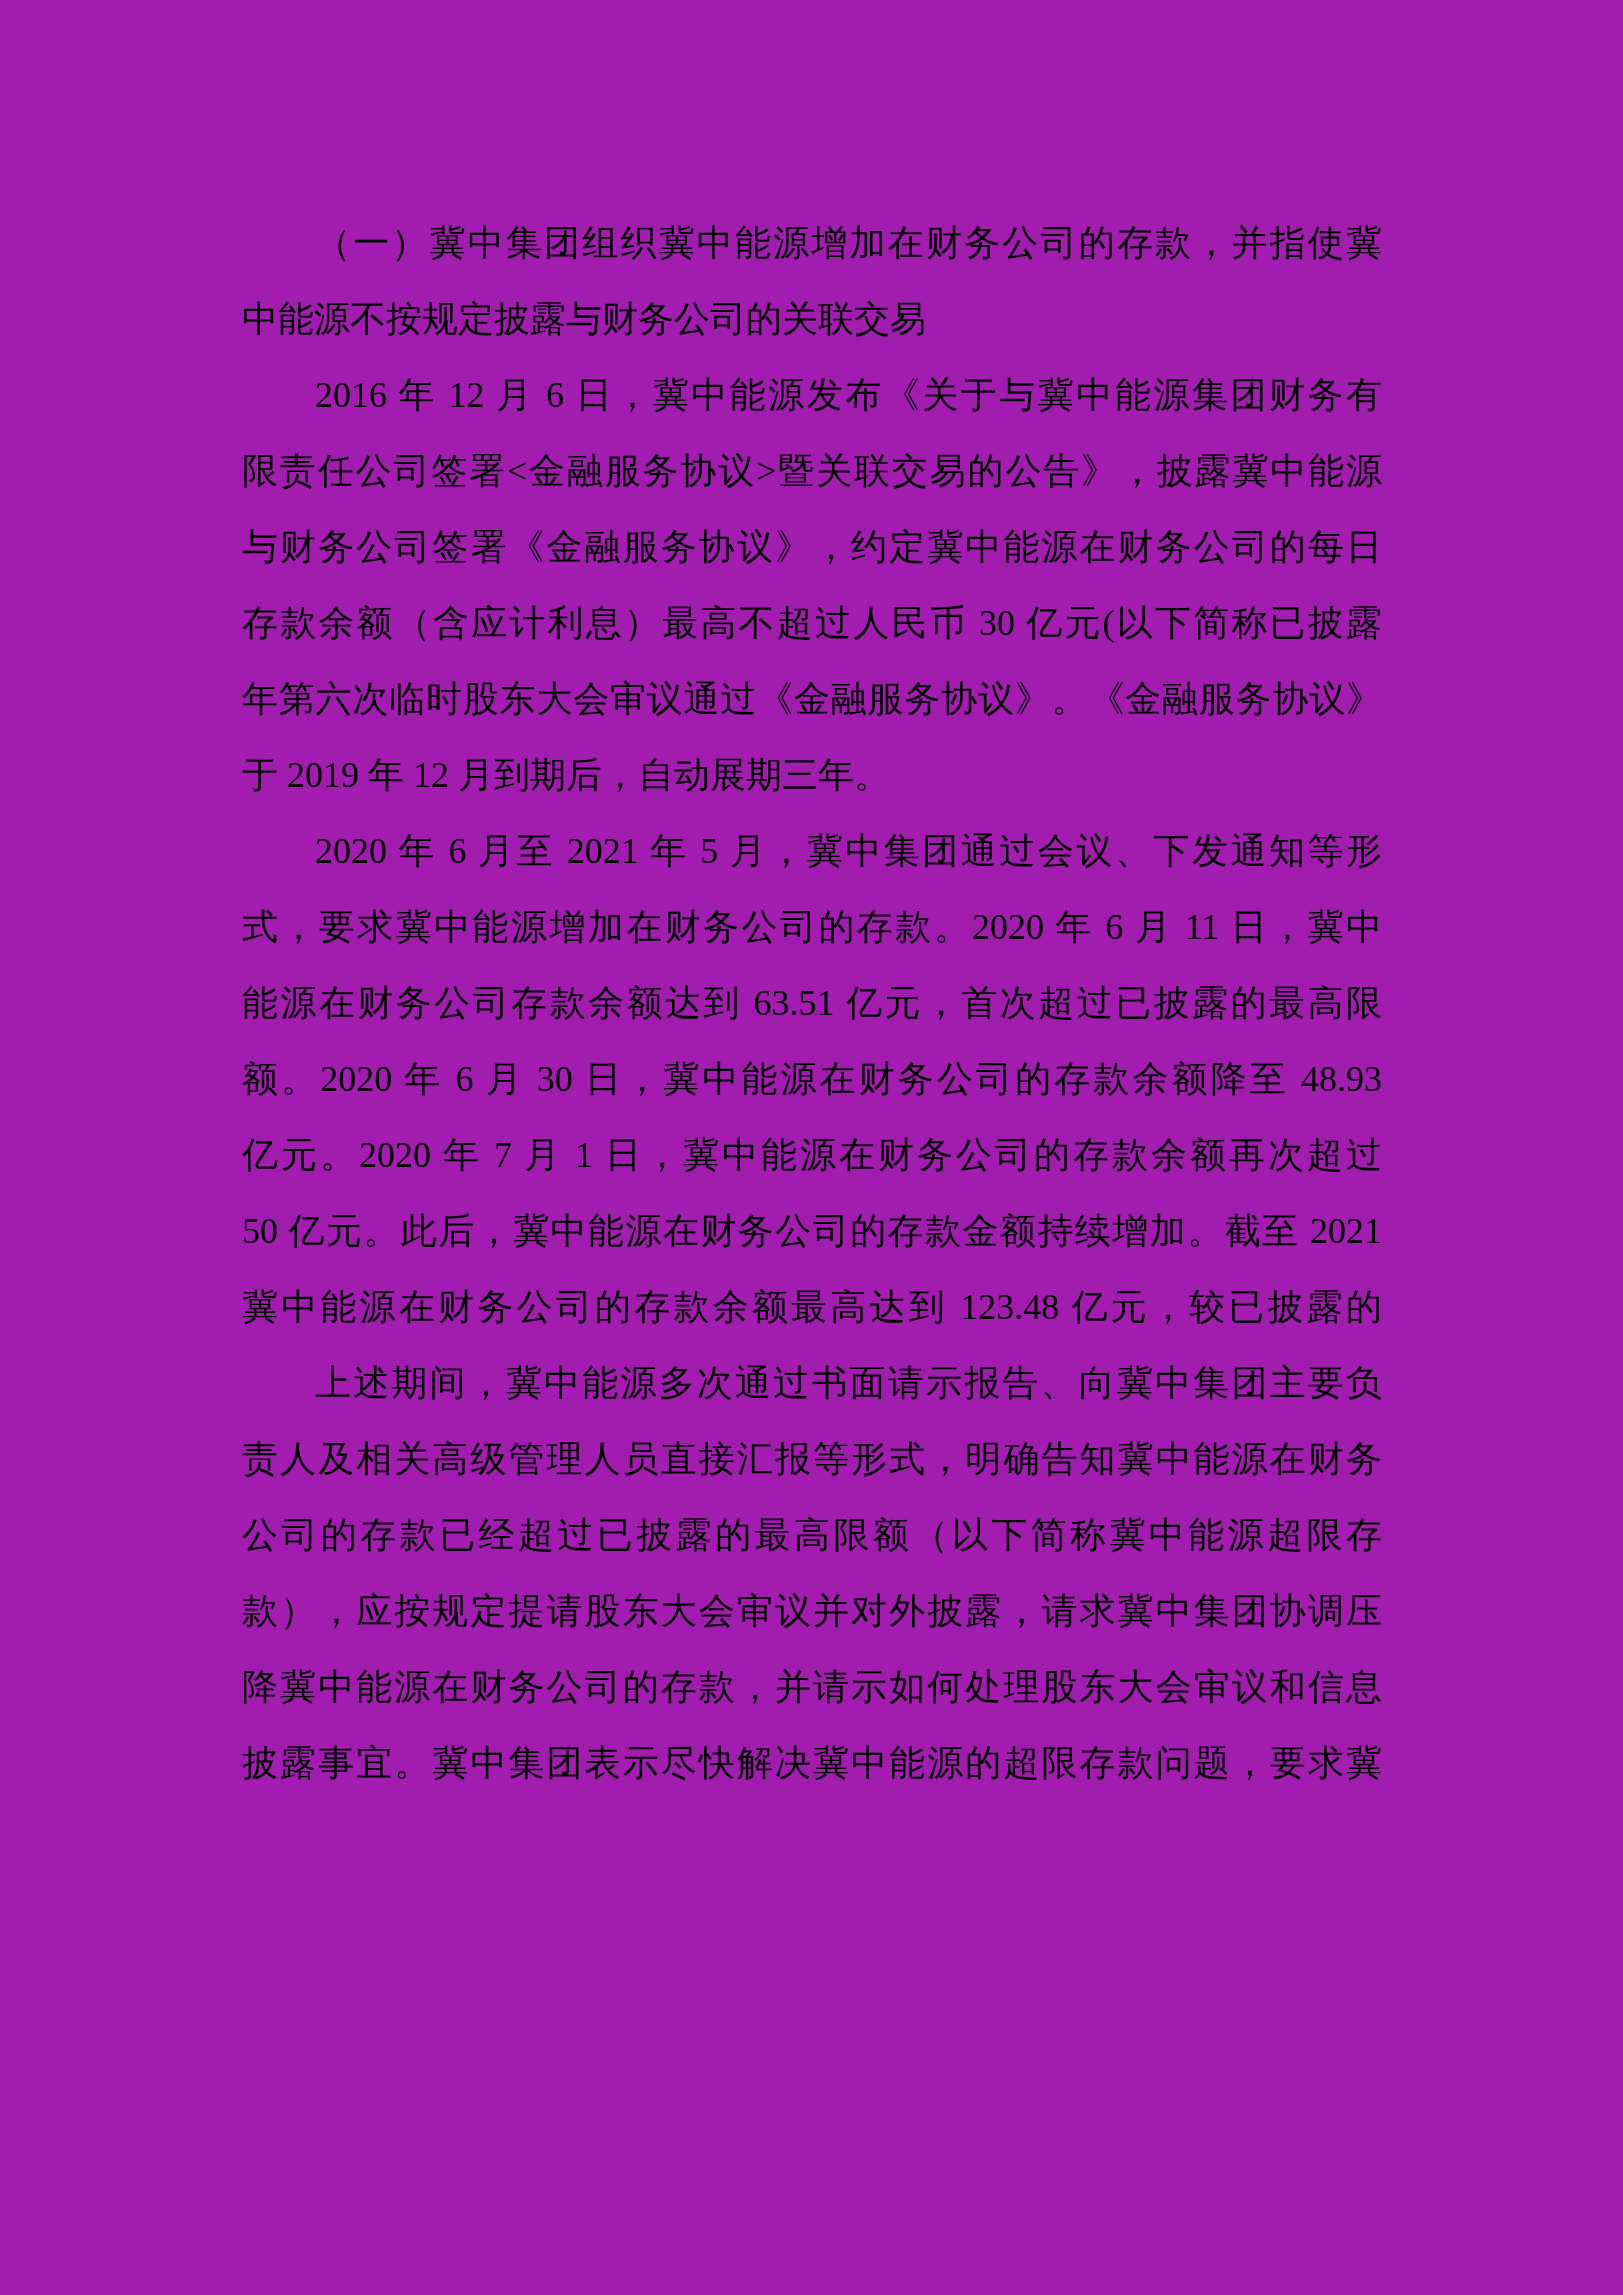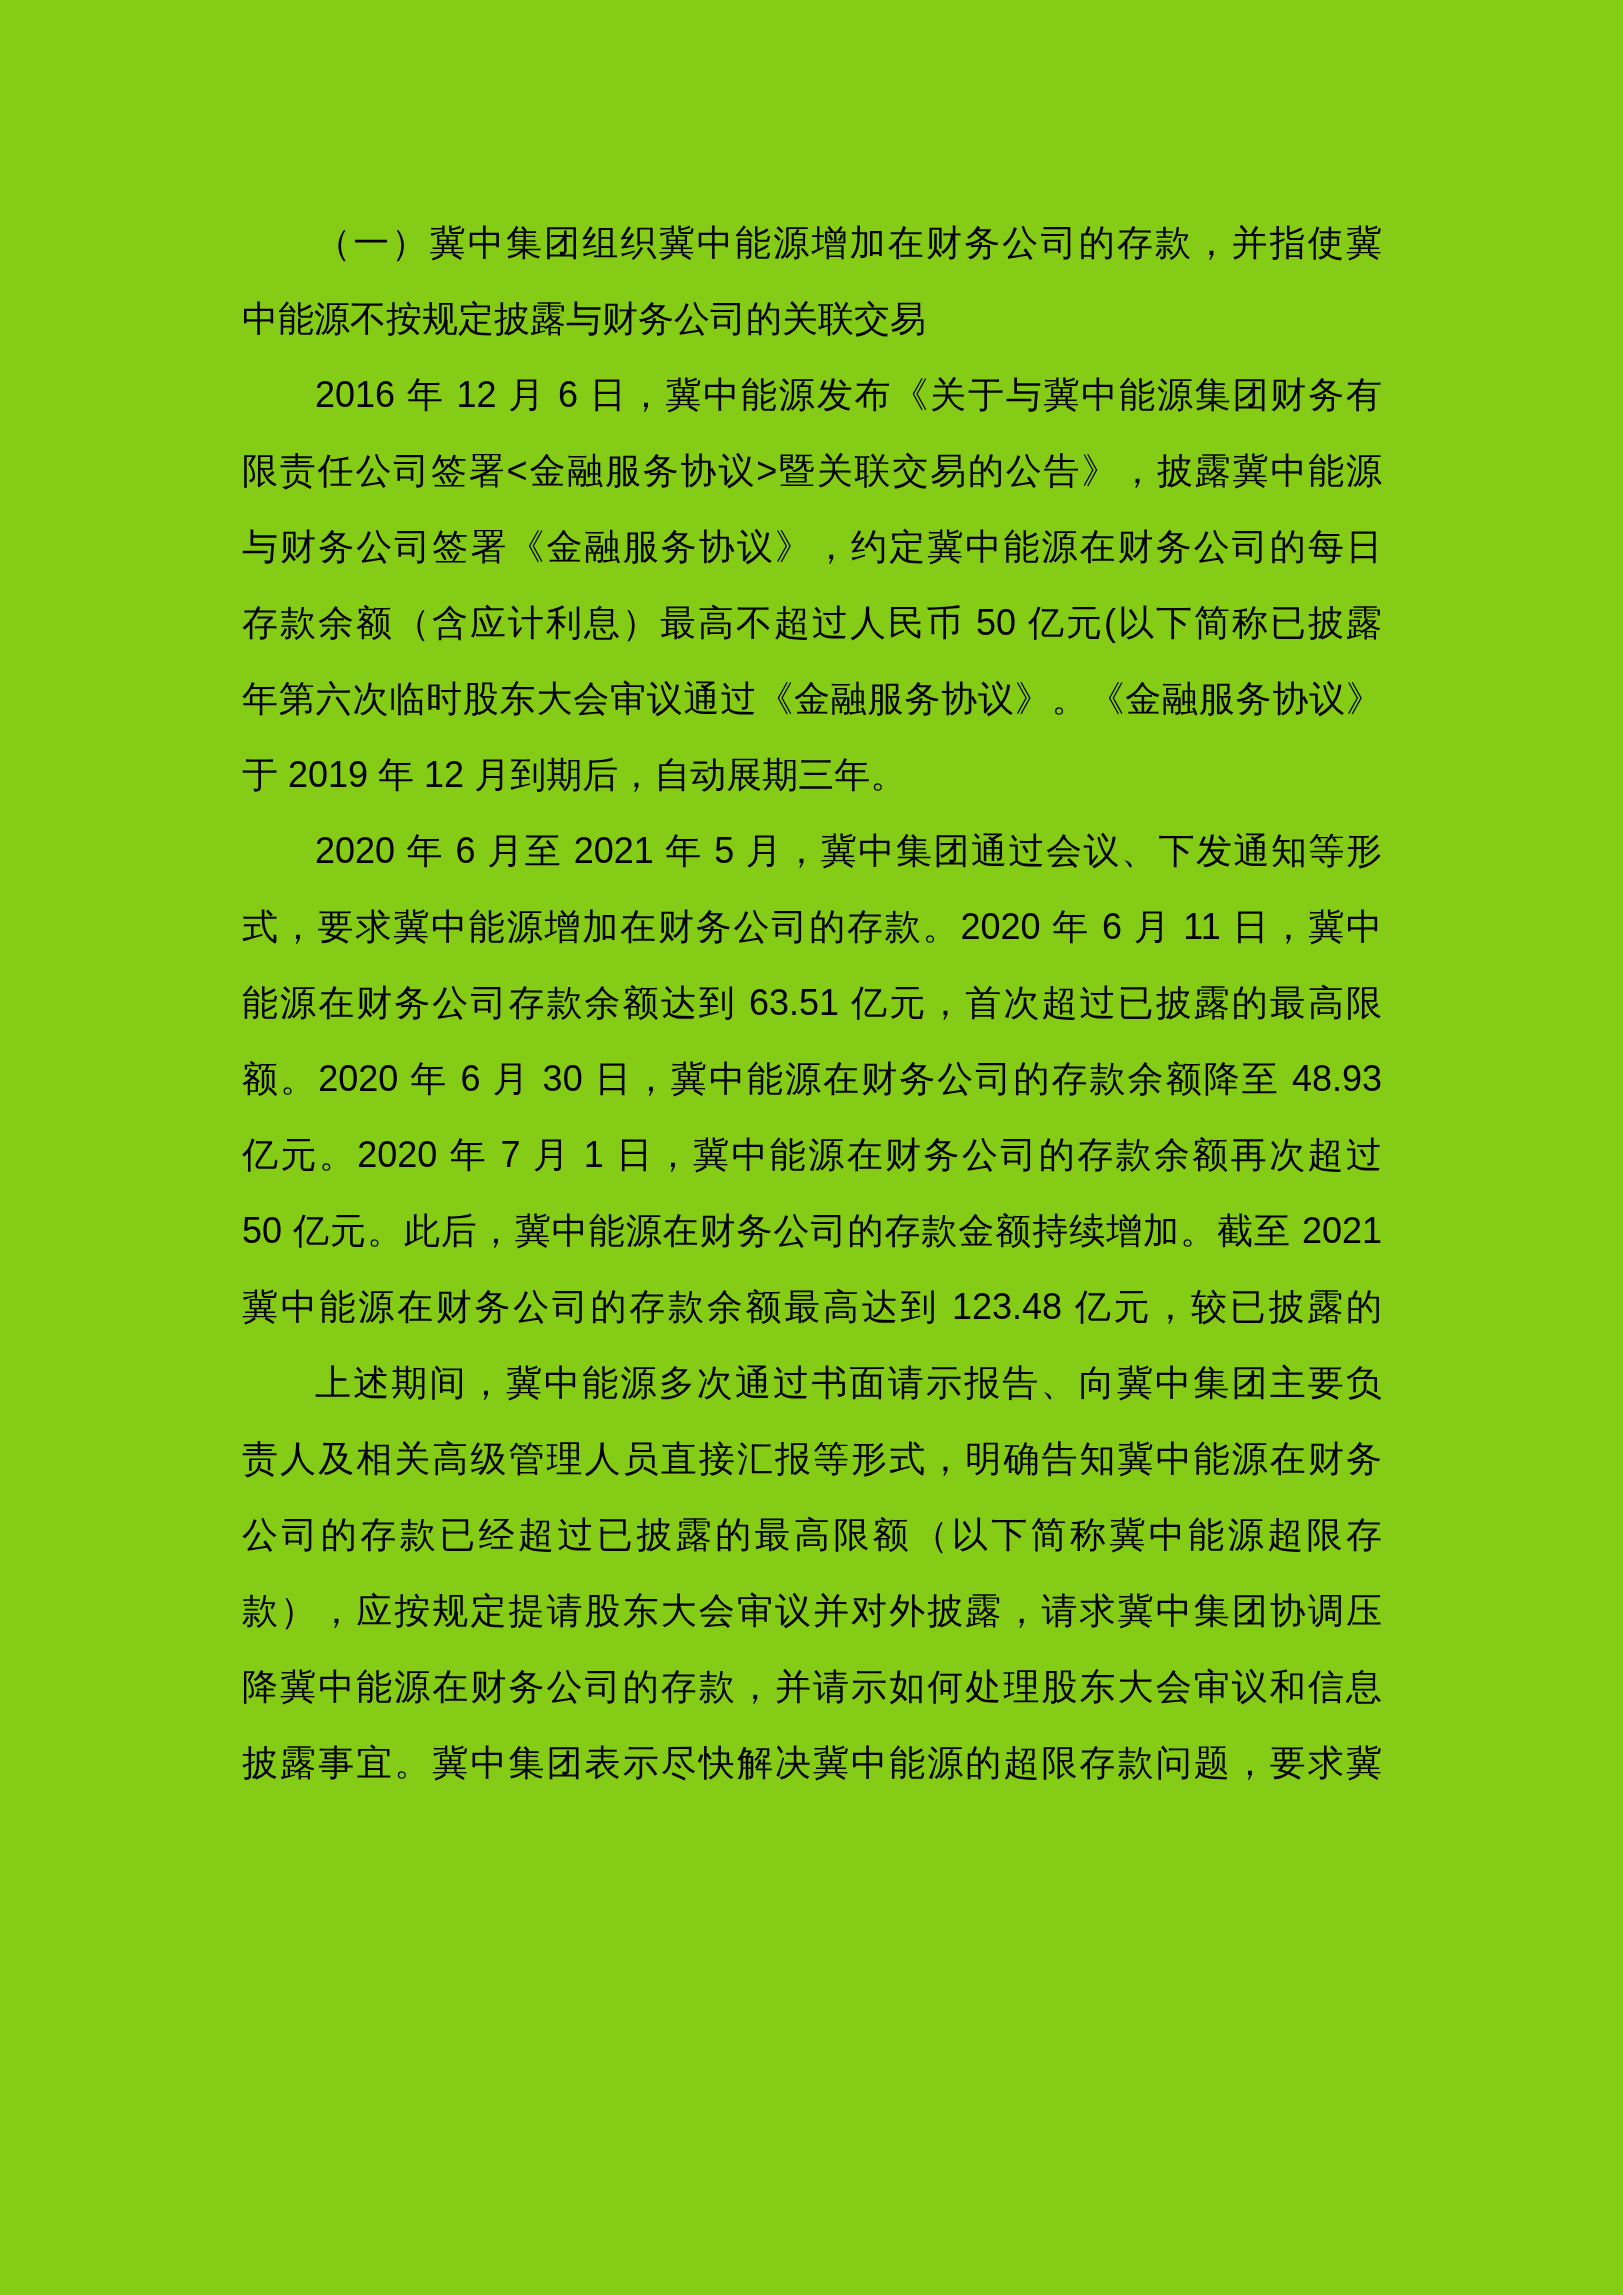--- a/index.html
+++ b/index.html
@@ -4,23 +4,23 @@
 <style>
   html, body {
     margin: 0;
     padding: 0;
     background: #ffffff;
   }
   .page {
     position: relative;
     width: 1623px;
     height: 2295px;
-    background: #84cc16;
+    background: #a21caf;
     overflow: hidden;
-    font-family: Liberation Sans, sans-serif;
+    font-family: Liberation Serif, serif;
     color: #000000;
   }
   .doc-body {
     position: absolute;
     left: 242px;
     top: 205px;
     width: 1140px;
     font-size: 36px;
     line-height: 76px;
     letter-spacing: 0;
@@ -42,21 +42,21 @@
 </head>
 <body>
 
 <div class="page">
   <div class="doc-body">
       <div class="line indent">（一）冀中集团组织冀中能源增加在财务公司的存款，并指使冀</div>
       <div class="line flush">中能源不按规定披露与财务公司的关联交易</div>
       <div class="line indent">2016 年 12 月 6 日，冀中能源发布《关于与冀中能源集团财务有</div>
       <div class="line">限责任公司签署&lt;金融服务协议&gt;暨关联交易的公告》，披露冀中能源</div>
       <div class="line">与财务公司签署《金融服务协议》，约定冀中能源在财务公司的每日</div>
-      <div class="line">存款余额（含应计利息）最高不超过人民币 50 亿元(以下简称已披露</div>
+      <div class="line">存款余额（含应计利息）最高不超过人民币 30 亿元(以下简称已披露</div>
       <div class="line">年第六次临时股东大会审议通过《金融服务协议》。《金融服务协议》</div>
       <div class="line flush">于 2019 年 12 月到期后，自动展期三年。</div>
       <div class="line indent">2020 年 6 月至 2021 年 5 月，冀中集团通过会议、下发通知等形</div>
       <div class="line">式，要求冀中能源增加在财务公司的存款。2020 年 6 月 11 日，冀中</div>
       <div class="line">能源在财务公司存款余额达到 63.51 亿元，首次超过已披露的最高限</div>
       <div class="line">额。2020 年 6 月 30 日，冀中能源在财务公司的存款余额降至 48.93</div>
       <div class="line">亿元。2020 年 7 月 1 日，冀中能源在财务公司的存款余额再次超过</div>
       <div class="line">50 亿元。此后，冀中能源在财务公司的存款金额持续增加。截至 2021</div>
       <div class="line">冀中能源在财务公司的存款余额最高达到 123.48 亿元，较已披露的</div>
       <div class="line indent">上述期间，冀中能源多次通过书面请示报告、向冀中集团主要负</div>

